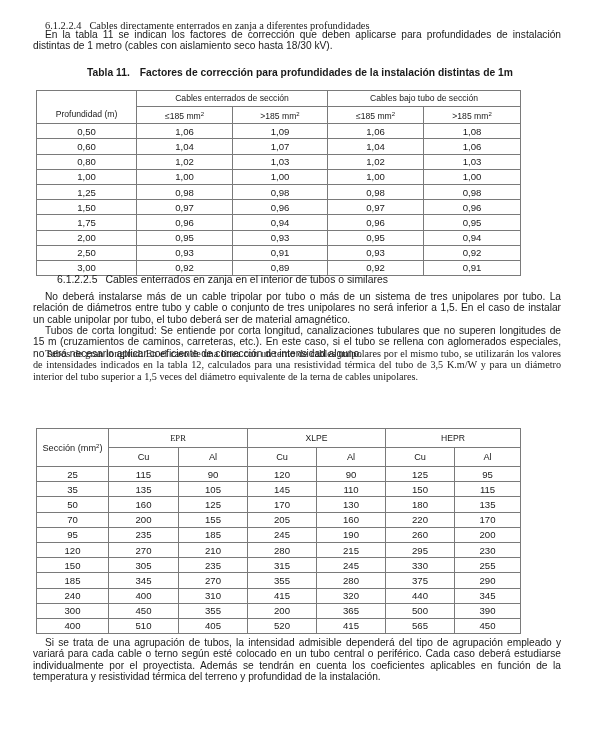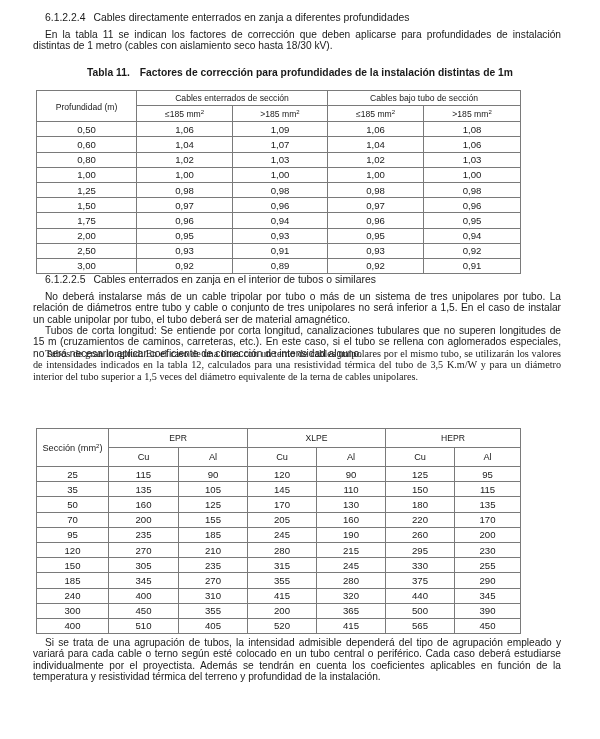--- a/index.html
+++ b/index.html
@@ -20,42 +20,42 @@
     border: 1px solid #7a7a7a; text-align: center; padding: 0; font-weight: normal;
     height: 14.2px; line-height: 13px;
   }
   table.t { border: 1.5px solid #6a6a6a; }
   table.t th { font-size: 8.6px; }
   table.t sup { font-size: 6px; vertical-align: 3px; }
 </style>
 </head>
 <body>
 
-<div class="abs heading" style="top:12px;">
+<div class="abs heading" style="top:20px;font-family:Liberation Serif, serif;">
   <span class="num">6.1.2.2.4</span><span>Cables directamente enterrados en zanja a diferentes profundidades</span>
 </div>
 <div class="abs para" style="top:29px;">
   <span class="ind"></span><span>En la tabla 11 se indican los factores de corrección que deben aplicarse para profundidades de instalación distintas de 1 metro (cables con aislamiento seco hasta 18/30 kV).</span>
 </div>
 
 <div class="abs caption" style="top:67px;">
   <span class="lbl">Tabla 11.</span><span>Factores de corrección para profundidades de la instalación distintas de 1m</span>
 </div>
 
 <table class="t" id="t11" style="left:36px; top:90px; width:484px;">
   <colgroup>
     <col style="width:100px">
       <col style="width:96px">
       <col style="width:95px">
       <col style="width:96px">
       <col style="width:97px">
   </colgroup>
   <thead>
     <tr>
-      <th rowspan="2" style="line-height:11px; vertical-align:top; padding-top:11px;"><span>Profundidad (m)</span></th>
+      <th rowspan="2" style="line-height:11px; vertical-align:top; padding-top:18px;"><span>Profundidad (m)</span></th>
       <th colspan="2">Cables enterrados de sección</th>
       <th colspan="2">Cables bajo tubo de sección</th>
     </tr>
     <tr>
       <th><span>≤185 mm</span><sup>2</sup></th>
       <th><span>&gt;185 mm</span><sup>2</sup></th>
       <th><span>≤185 mm</span><sup>2</sup></th>
       <th><span>&gt;185 mm</span><sup>2</sup></th>
     </tr>
   </thead>
@@ -126,21 +126,21 @@
       <tr>
         <td>3,00</td>
         <td>0,92</td>
         <td>0,89</td>
         <td>0,92</td>
         <td>0,91</td>
       </tr>
     </tbody>
 </table>
 
-<div class="abs heading" style="top:274px;">
+<div class="abs heading" style="top:274px;margin-left:12px;">
   <span class="num">6.1.2.2.5</span><span>Cables enterrados en zanja en el interior de tubos o similares</span>
 </div>
 <div class="abs para" style="top:291px;">
   <span class="ind"></span><span>No deberá instalarse más de un cable tripolar por tubo o más de un sistema de tres unipolares por tubo. La relación de diámetros entre tubo y cable o conjunto de tres unipolares no será inferior a 1,5. En el caso de instalar un cable unipolar por tubo, el tubo deberá ser de material amagnético.</span>
 </div>
 <div class="abs para" style="top:325px;">
   <span class="ind"></span><span>Tubos de corta longitud: Se entiende por corta longitud, canalizaciones tubulares que no superen longitudes de 15 m (cruzamientos de caminos, carreteras, etc.). En este caso, si el tubo se rellena con aglomerados especiales, no será necesario aplicar coeficiente de corrección de intensidad alguno.</span>
 </div>
 <div class="abs para" style="top:348px;font-family:Liberation Serif, serif;">
   <span class="ind"></span><span>Tubos de gran longitud: En el caso de una línea con un terno de cables unipolares por el mismo tubo, se utilizarán los valores de intensidades indicados en la tabla 12, calculados para una resistividad térmica del tubo de 3,5 K.m/W y para un diámetro interior del tubo superior a 1,5 veces del diámetro equivalente de la terna de cables unipolares.</span>
@@ -155,21 +155,21 @@
       <col style="width:70px">
       <col style="width:69px">
       <col style="width:69px">
       <col style="width:69px">
       <col style="width:69px">
       <col style="width:66px">
   </colgroup>
   <thead>
     <tr>
       <th rowspan="2" style="font-size:9.2px;"><span>Sección (mm</span><sup>2</sup><span>)</span></th>
-      <th colspan="2" style="height:18px;">EPR</th>
+      <th colspan="2" style="height:18px;font-family:Liberation Serif, serif;">EPR</th>
       <th colspan="2">XLPE</th>
       <th colspan="2">HEPR</th>
     </tr>
     <tr>
       <th style="height:18px; font-size:9.2px;">Cu</th>
       <th style="font-size:9.2px;">Al</th>
       <th style="font-size:9.2px;">Cu</th>
       <th style="font-size:9.2px;">Al</th>
       <th style="font-size:9.2px;">Cu</th>
       <th style="font-size:9.2px;">Al</th>

